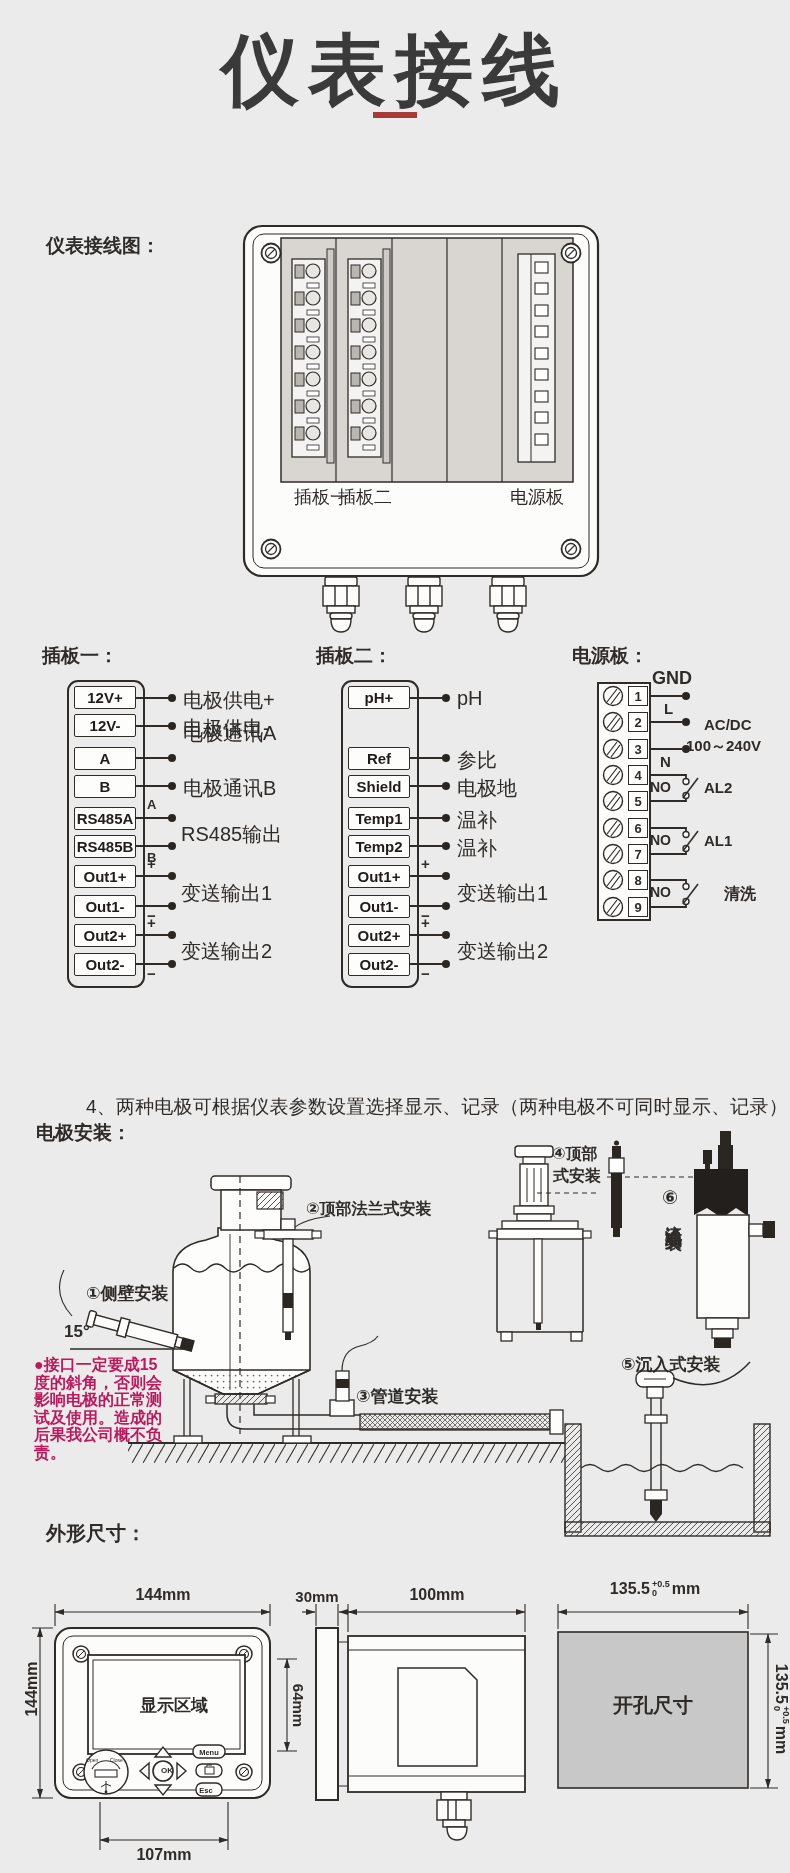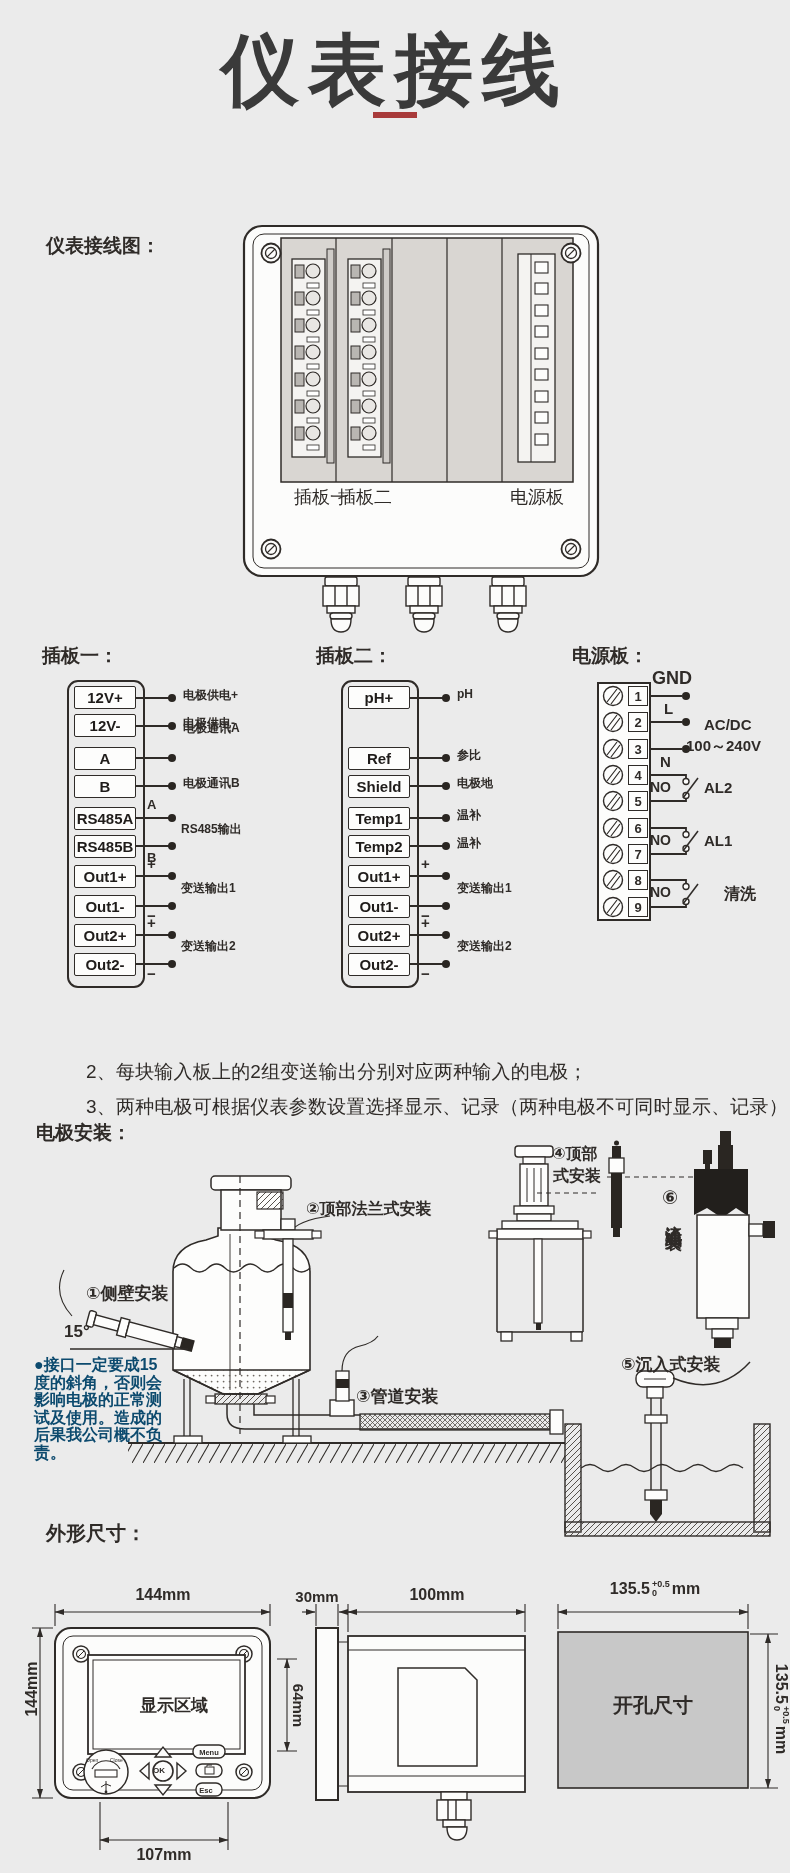--- a/index.html
+++ b/index.html
@@ -10,21 +10,21 @@
   .t{position:absolute;white-space:nowrap;color:#2f2b28;}
   .b{font-weight:700;}
   .sb{font-weight:600;}
   .term{position:absolute;width:62px;height:23px;box-sizing:border-box;background:#fdfdfc;
         border:1.6px solid #2f2b28;border-radius:2px;display:flex;align-items:center;
         justify-content:center;font-size:15px;font-weight:600;color:#1f1c1a;}
   .num{position:absolute;width:20px;height:20px;box-sizing:border-box;background:#fdfdfc;
        border:1.4px solid #2f2b28;display:flex;align-items:center;justify-content:center;
        font-size:13px;font-weight:600;}
   .mark{position:absolute;font-size:15px;font-weight:700;}
-  .wl{position:absolute;font-size:12px;font-weight:700;white-space:nowrap;}
+  .wl{position:absolute;font-size:20px;font-weight:400;white-space:nowrap;}
   .note{position:absolute;font-size:19px;font-weight:500;white-space:nowrap;letter-spacing:0.2px;}
   .instlbl{position:absolute;font-size:17px;font-weight:600;white-space:nowrap;}
   .dimlbl{position:absolute;font-size:16px;font-weight:600;text-align:center;}
   .tolwrap{position:absolute;display:flex;align-items:flex-start;justify-content:center;
            gap:2px;font-size:16px;font-weight:600;}
   .tolstack{display:flex;flex-direction:column;font-size:9px;line-height:9px;font-weight:600;}
   #title{position:absolute;left:0;top:30px;width:790px;text-align:center;
          font-size:78px;line-height:1.05;font-weight:900;color:#3a3a3a;letter-spacing:9px;}
   #redline{position:absolute;left:373px;top:112px;width:44px;height:6px;background:#a83a3a;}
   .vert{writing-mode:vertical-rl;text-orientation:upright;}
@@ -565,34 +565,33 @@
 <div class="t sb" style="left:660px;top:753px;font-size:15px;">N</div>
 <div class="t sb" style="left:704px;top:716px;font-size:15px;">AC/DC</div>
 <div class="t sb" style="left:686px;top:737px;font-size:15px;">100～240V</div>
 <div class="t sb" style="left:650px;top:779px;font-size:14px;">NO</div>
 <div class="t sb" style="left:704px;top:779px;font-size:15px;">AL2</div>
 <div class="t sb" style="left:650px;top:832px;font-size:14px;">NO</div>
 <div class="t sb" style="left:704px;top:832px;font-size:15px;">AL1</div>
 <div class="t sb" style="left:650px;top:884px;font-size:14px;">NO</div>
 <div class="t sb" style="left:704px;top:884px;font-size:16px;margin-left:20px;">清洗</div>
 
-<div class="note" style="left:86px;top:1059px;">2、每块输入板上的2组变送输出分别对应两种输入的电极；</div>
-<div class="note" style="left:86px;top:1094px;">3、两种电极可根据仪表参数设置选择显示、记录（两种电极不可同时显示、记录）</div>
+<div class="note" style="left:86px;top:1094px;">4、两种电极可根据仪表参数设置选择显示、记录（两种电极不可同时显示、记录）</div>
 
 <div class="t b" style="left:36px;top:1120px;font-size:19px;">电极安装：</div>
 <div class="instlbl" style="left:86px;top:1282px;">①侧壁安装</div>
 <div class="t b" style="left:64px;top:1322px;font-size:17px;">15°</div>
 <div class="instlbl" style="left:306px;top:1199px;font-size:16px;">②顶部法兰式安装</div>
 <div class="instlbl" style="left:356px;top:1385px;">③管道安装</div>
 <div class="instlbl" style="left:552px;top:1144px;font-size:16px;">④顶部</div>
 <div class="instlbl" style="left:553px;top:1166px;font-size:16px;">式安装</div>
 <div class="instlbl" style="left:621px;top:1353px;">⑤沉入式安装</div>
 <div class="instlbl" style="left:662px;top:1186px;font-size:19px;">⑥</div>
 <div class="instlbl vert" style="left:662px;top:1212px;height:110px;font-size:17px;letter-spacing:2px;">流通式安装</div>
-<div style="position:absolute;left:34px;top:1356px;width:134px;font-size:16px;line-height:17.5px;font-weight:600;color:#0c4a6e;">●接口一定要成15度的斜角，否则会影响电极的正常测试及使用。造成的后果我公司概不负责。</div>
+<div style="position:absolute;left:34px;top:1356px;width:134px;font-size:16px;line-height:17.5px;font-weight:600;color:#be185d;">●接口一定要成15度的斜角，否则会影响电极的正常测试及使用。造成的后果我公司概不负责。</div>
 
 <div class="t b" style="left:46px;top:1520px;font-size:20px;">外形尺寸：</div>
 <div class="dimlbl" style="left:118px;top:1586px;width:90px;">144mm</div>
 <div class="dimlbl" style="left:2px;top:1680px;width:60px;transform:rotate(-90deg);">144mm</div>
 <div class="dimlbl" style="left:114px;top:1694px;width:120px;font-size:17px;">显示区域</div>
 <div class="dimlbl" style="left:266px;top:1697px;width:64px;font-size:15px;transform:rotate(90deg);">64mm</div>
 <div class="dimlbl" style="left:120px;top:1846px;width:88px;">107mm</div>
 <div class="dimlbl" style="left:294px;top:1588px;width:46px;font-size:15px;">30mm</div>
 <div class="dimlbl" style="left:392px;top:1586px;width:90px;">100mm</div>
 <div class="dimlbl" style="left:593px;top:1692px;width:120px;font-size:20px;font-weight:700;">开孔尺寸</div>
@@ -607,18 +606,18 @@
 <div class="tolwrap" style="left:706px;top:1700px;width:150px;transform:rotate(90deg);">
   <span>135.5</span>
   <span class="tolstack">
     <span>+0.5</span>
     <span>0</span>
   </span>
   <span>mm</span>
 </div>
 
 <div class="t" style="left:193px;top:1748px;width:32px;text-align:center;font-size:7.5px;font-weight:600;">Menu</div>
-<div class="t" style="left:153px;top:1766px;width:20px;text-align:left;font-size:8px;font-weight:700;">OK</div>
+<div class="t" style="left:153px;top:1766px;width:20px;text-align:right;font-size:8px;font-weight:700;">OK</div>
 <div class="t" style="left:196px;top:1786px;width:20px;text-align:center;font-size:7.5px;font-weight:600;">Esc</div>
 <div class="t" style="left:86px;top:1757px;font-size:5px;">Open</div>
 <div class="t" style="left:110px;top:1757px;font-size:5px;">Close</div>
 
 </div>
 
 </body></html>

